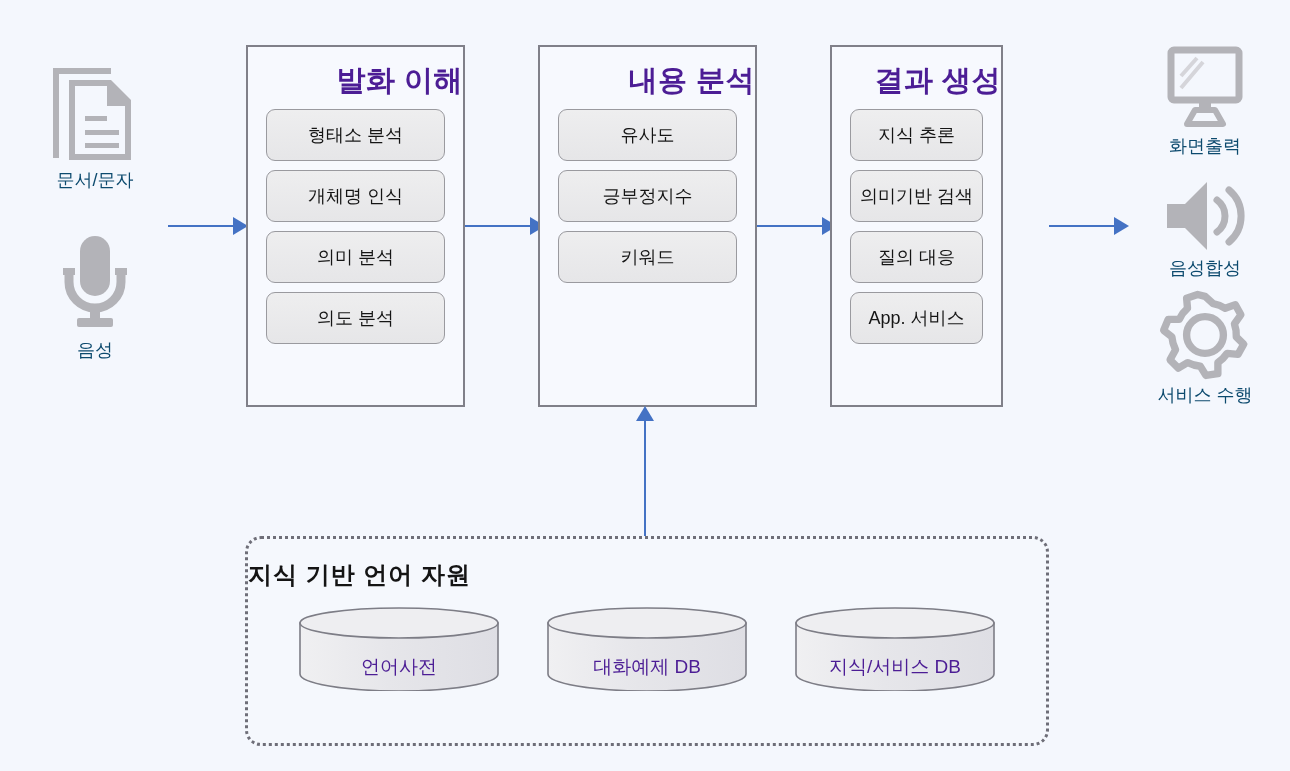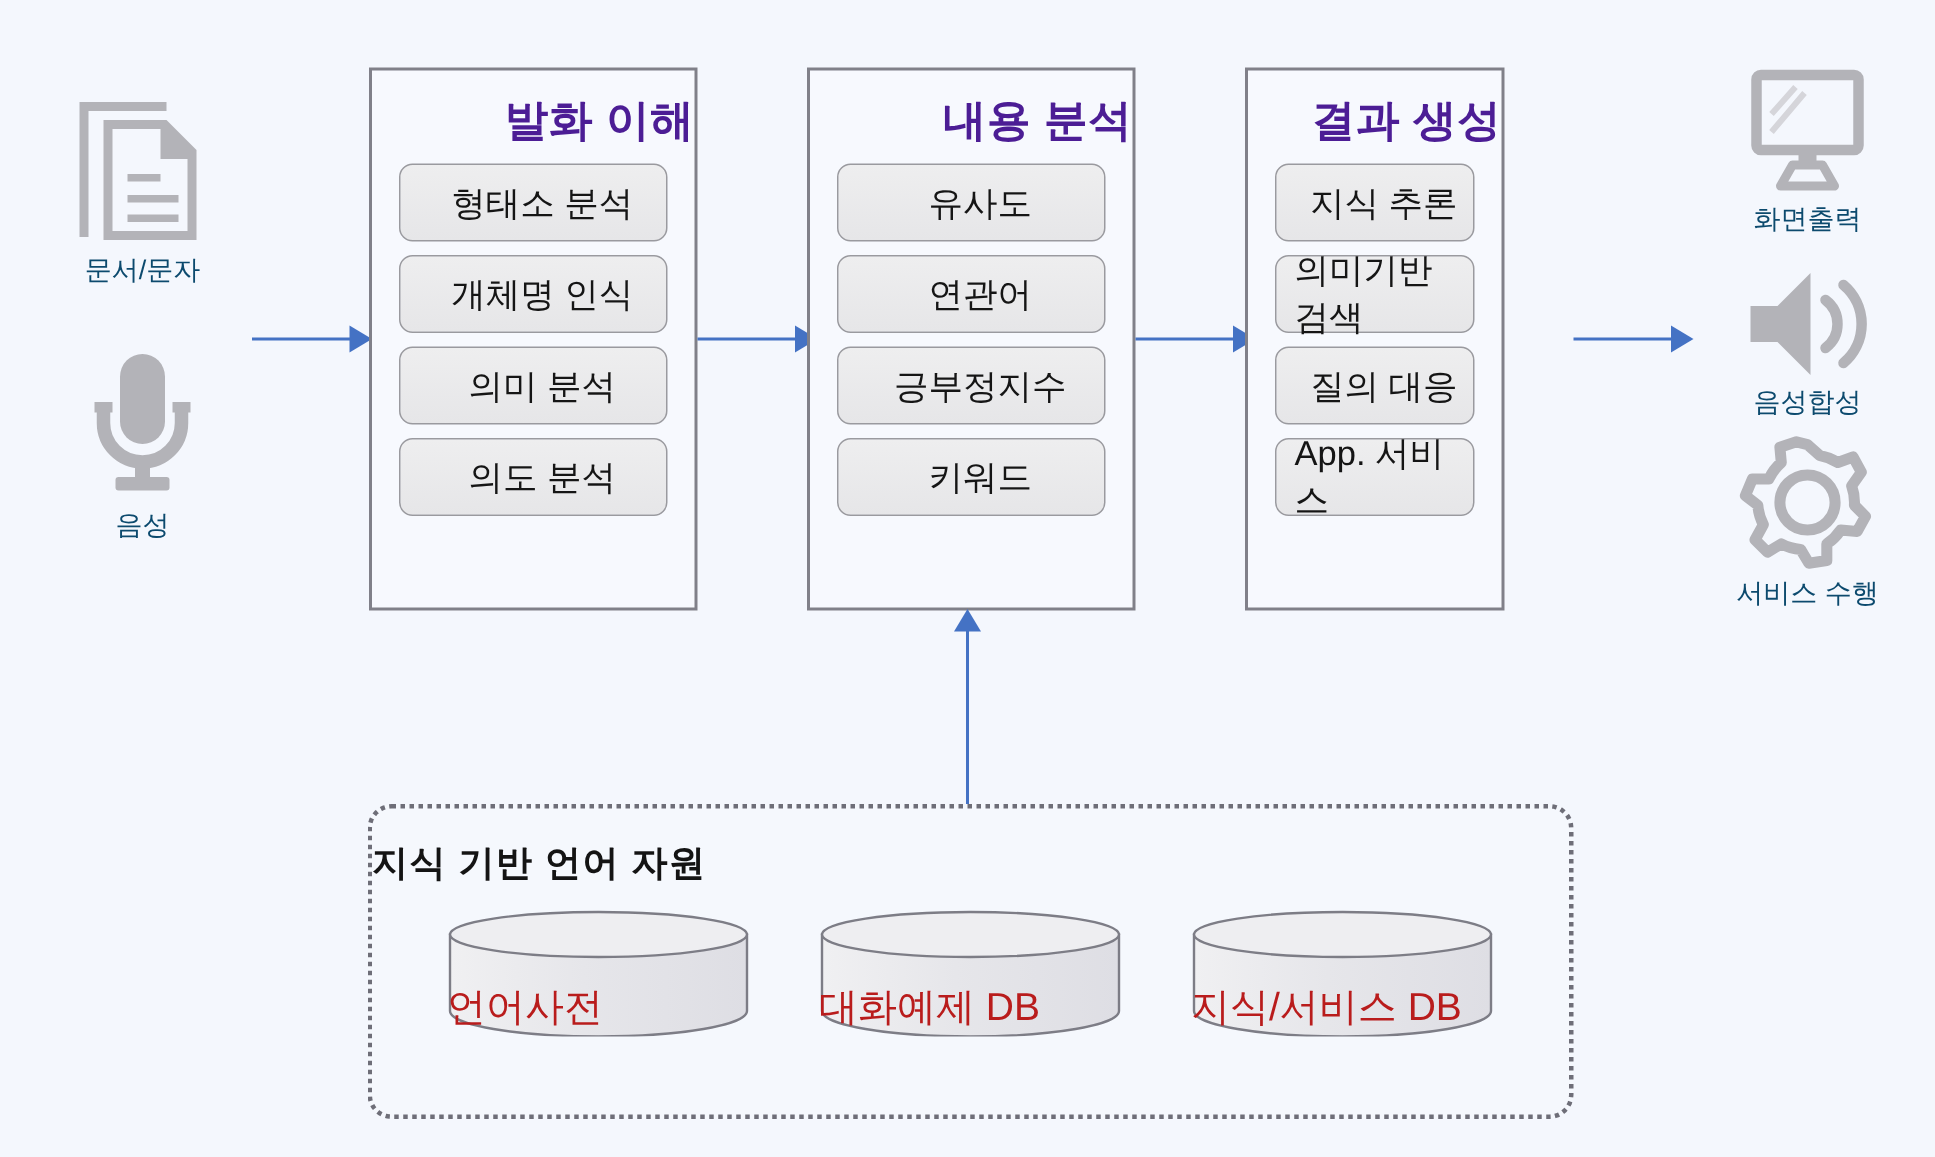--- a/index.html
+++ b/index.html
@@ -51,24 +51,23 @@
     gap: 9px;
   }
   .stage-item {
     height: 52px;
     border: 1.4px solid #9a9a9f;
     border-radius: 9px;
     background: linear-gradient(180deg, #eeeeef 0%, #e6e6e8 100%);
     display: flex;
     align-items: center;
     justify-content: center;
-    font-size: 23px;
+    font-size: 18px;
     color: #151515;
     box-sizing: border-box;
-    padding-left: 12px;
   }
 
   
   .arrow-h {
     position: absolute;
     height: 22px;
     display: flex;
     align-items: center;
   }
   .arrow-h .shaft {
@@ -146,23 +145,23 @@
   .cylinder {
     position: absolute;
     top: 606px;
     width: 202px;
     height: 85px;
   }
   .cyl-label {
     position: absolute;
     left: 0; right: 0;
     top: 48px;
-    text-align: left;
-    font-size: 26px;
-    color: #b91c1c;
+    text-align: center;
+    font-size: 19px;
+    color: #4c1d95;
     z-index: 3;
   }
 </style>
 </head>
 <body>
 
 <div id="stage">
 
   <div class="io-item" style="left:20px; top:62px;">
     <div class="io-icon">
@@ -209,21 +208,20 @@
 
   <div class="arrow-h" style="left:465px; top:215px; width:80px;">
     <div class="shaft"></div>
     <div class="head"></div>
   </div>
 
   <div class="stage-box" style="left:538px; width:219px;">
     <div class="stage-title">내용 분석</div>
     <div class="stage-items">
       <div class="stage-item">유사도</div>
-      <div class="stage-item">연관어</div>
       <div class="stage-item">긍부정지수</div>
       <div class="stage-item">키워드</div>
     </div>
   </div>
 
   <div class="arrow-h" style="left:757px; top:215px; width:80px;">
     <div class="shaft"></div>
     <div class="head"></div>
   </div>
 

